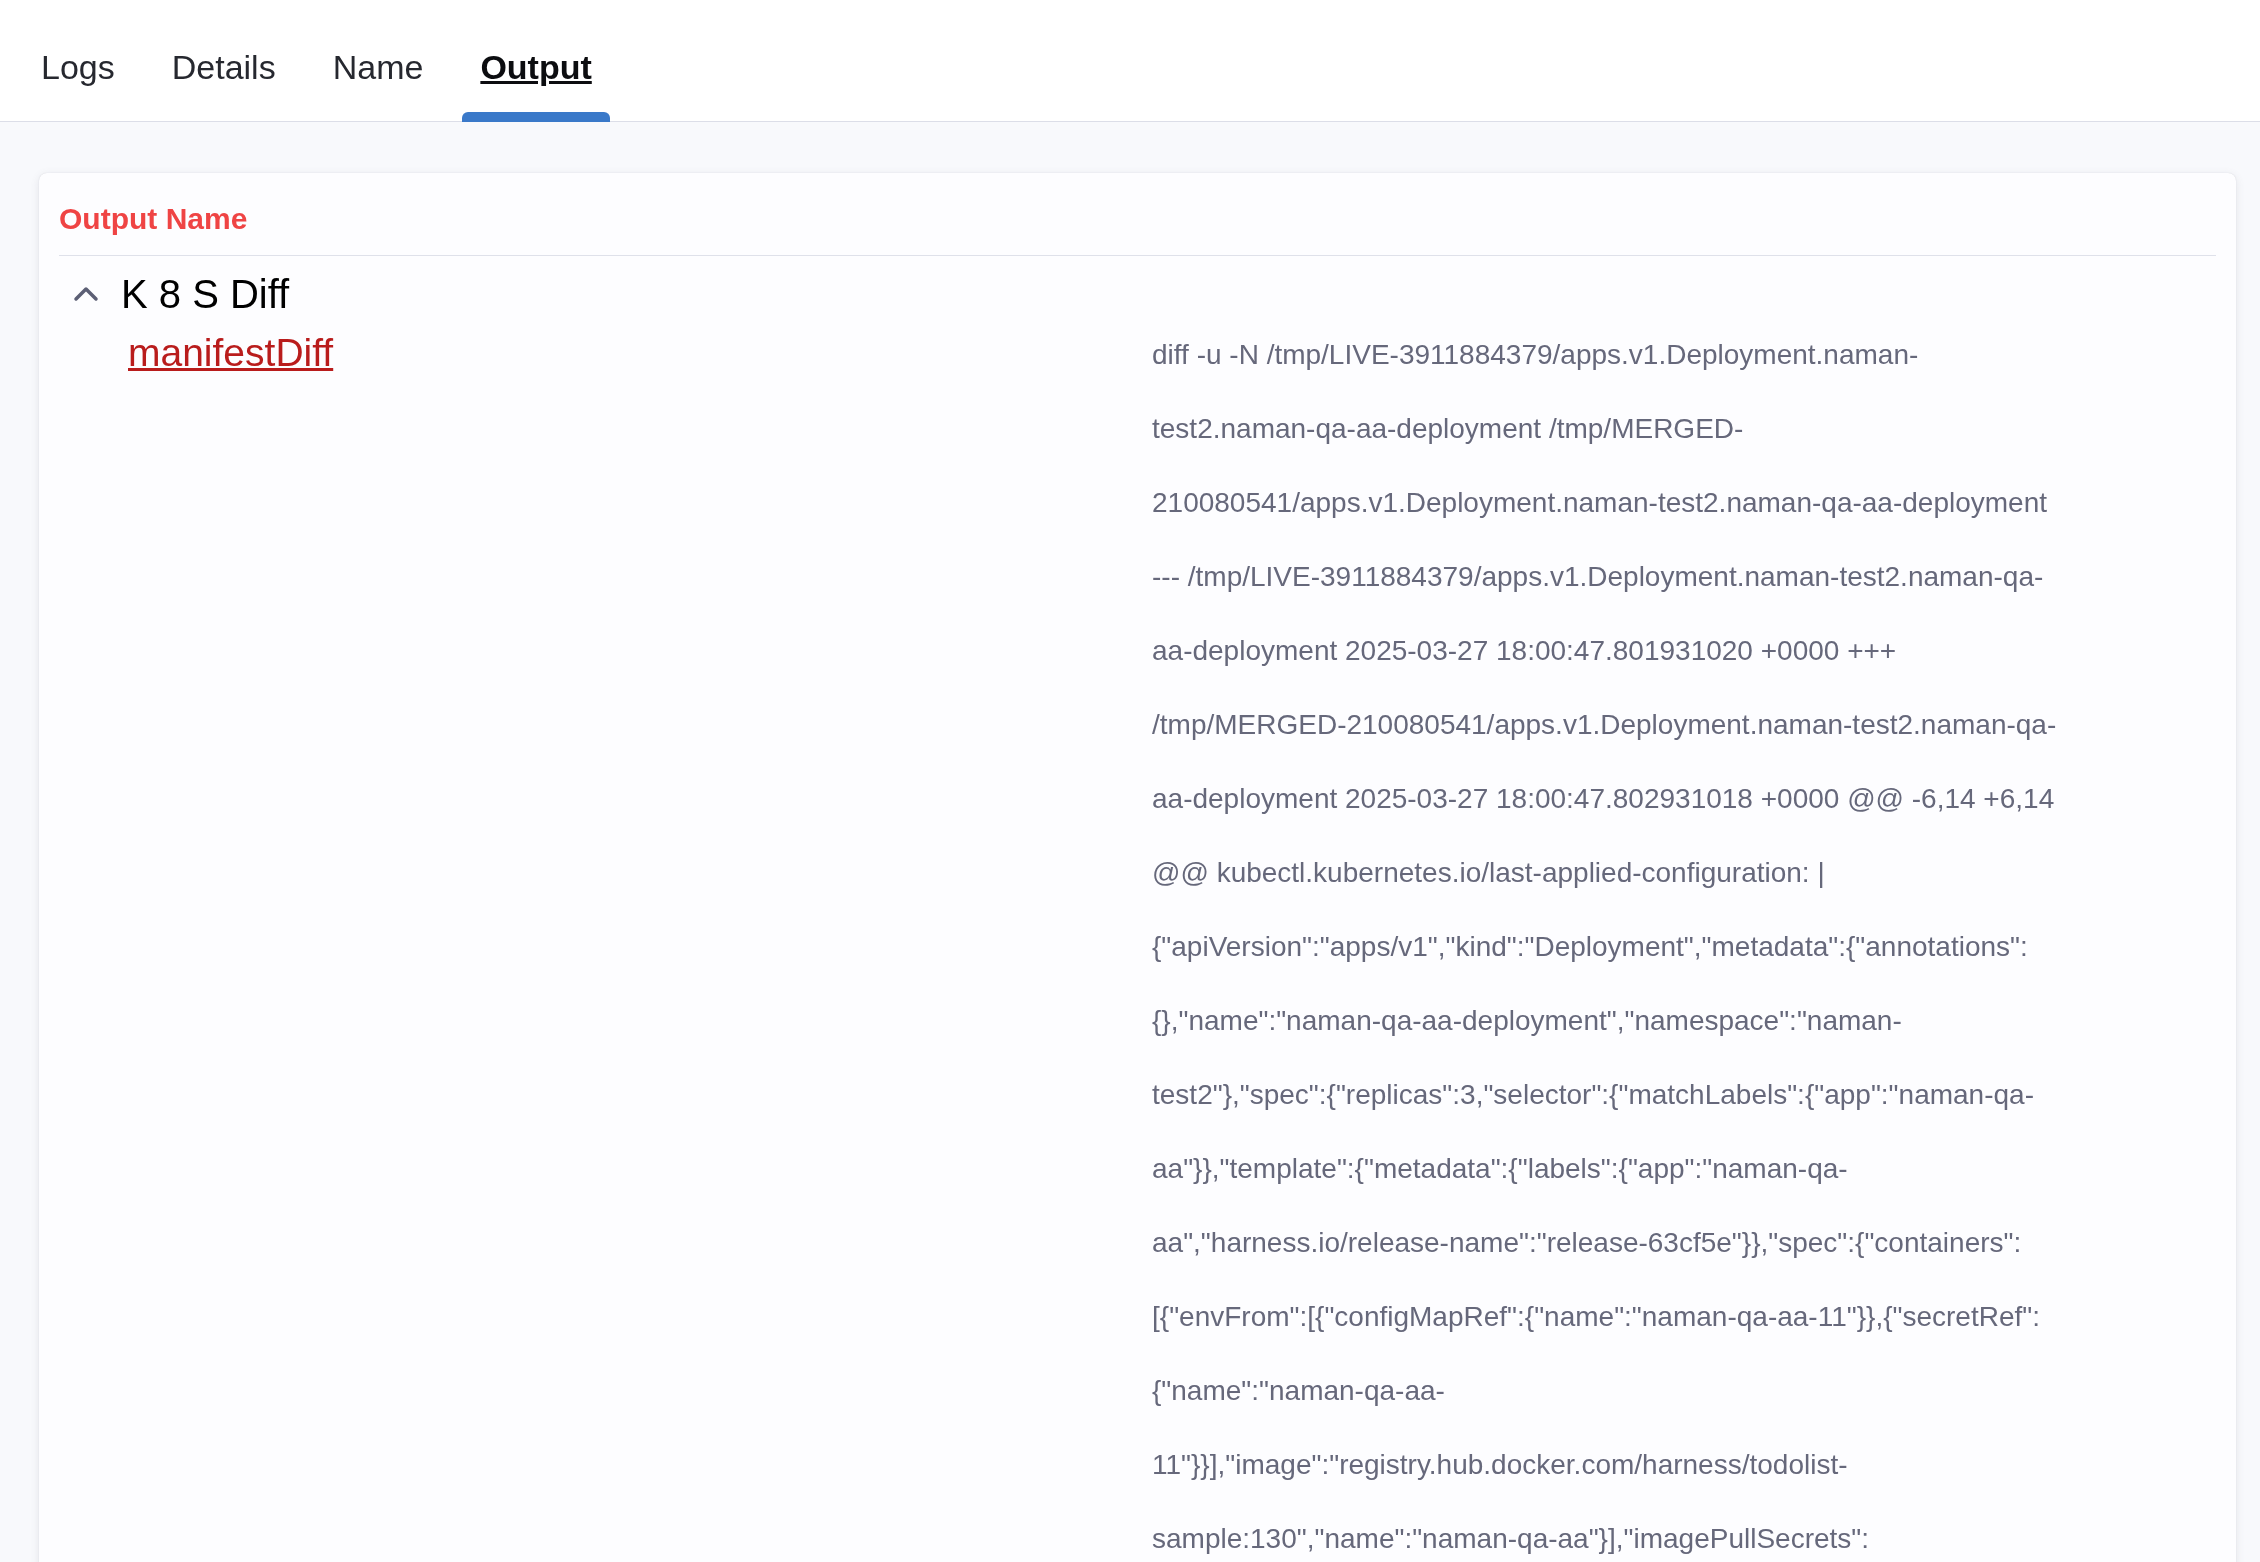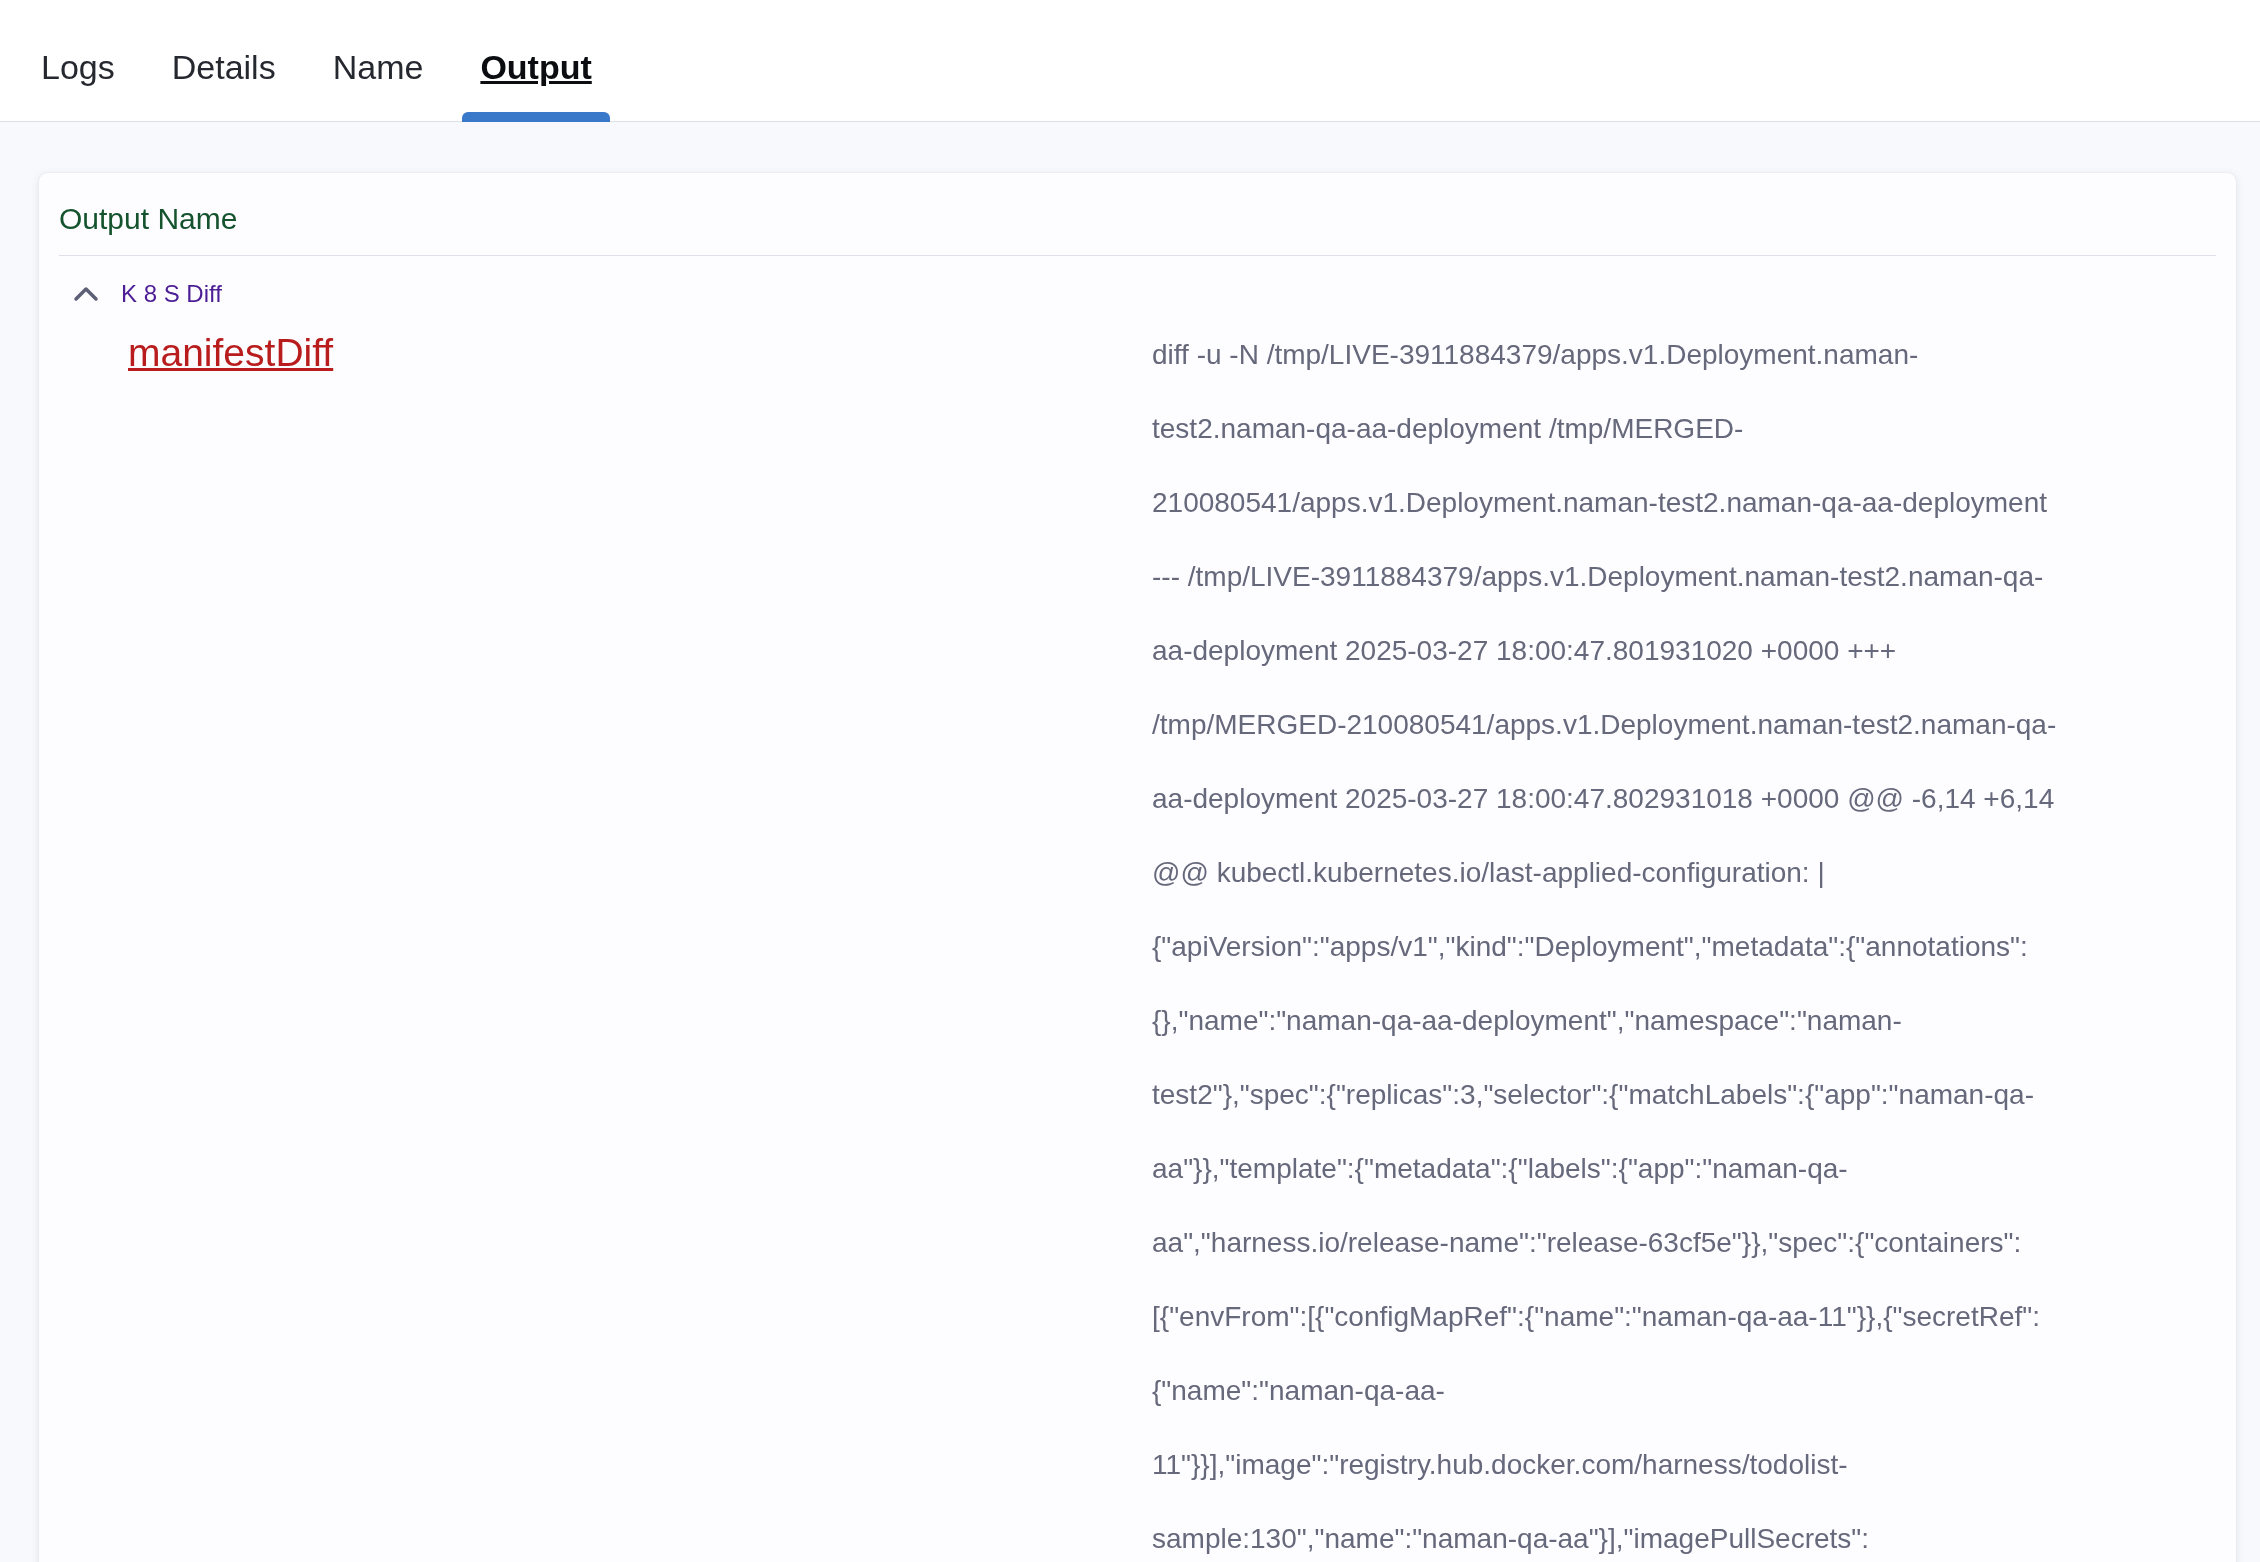--- a/index.html
+++ b/index.html
@@ -73,22 +73,22 @@
   
   .thead {
     display: grid;
     grid-template-columns: 1087px 1fr;
     margin: 0 20px;
     padding: 31px 0 21px 0;
     border-bottom: 1px solid #dfe1ea;
   }
   .th {
     font-size: 30px;
-    font-weight: 400;
-    color: #14532d;
+    font-weight: 700;
+    color: #ef4444;
     line-height: 30px;
   }
 
   
   .group-row {
     display: flex;
     align-items: center;
     margin-top: 17px;
     padding-left: 34px;
     height: 42px;
@@ -96,22 +96,22 @@
   }
   .chev {
     display: inline-flex;
     align-items: center;
     justify-content: center;
     width: 26px;
     height: 20px;
     margin-right: 22px;
   }
   .group-label {
-    font-size: 24px;
-    color: #4c1d95;
+    font-size: 40px;
+    color: #000000;
     line-height: 34px;
   }
 
   
   .data-row {
     display: grid;
     grid-template-columns: 1113px 1fr;
     align-items: start;
   }
   .name-cell {

